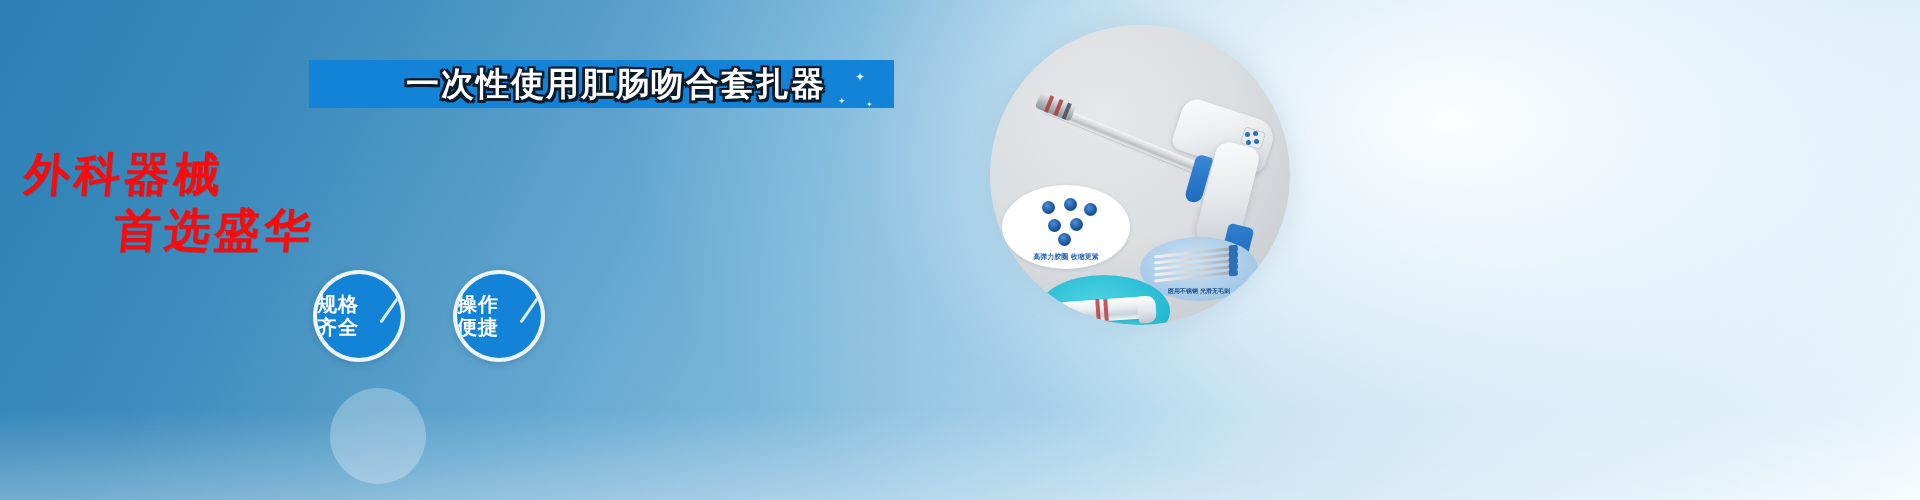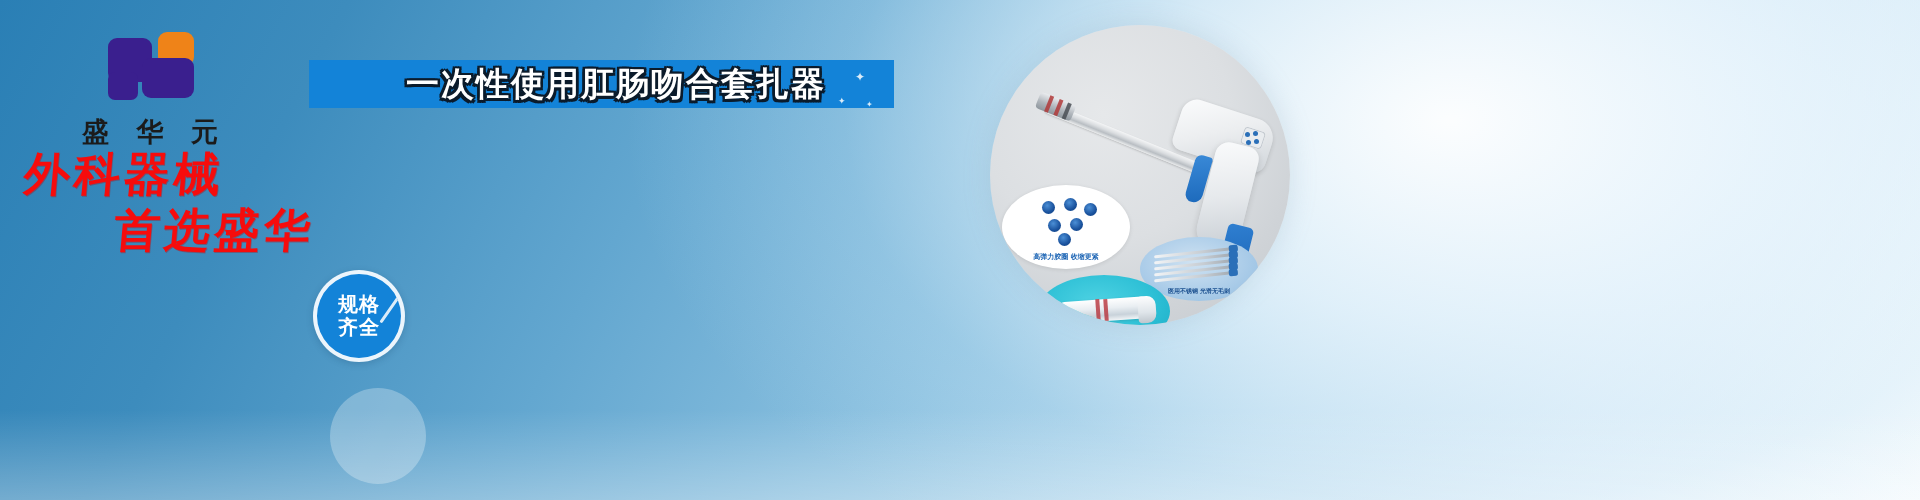--- a/index.html
+++ b/index.html
@@ -84,21 +84,21 @@
        0 2px 4px rgba(255,255,255,0.9);
   }
 
   
   #features { position:absolute; left:305px; top:270px; width:560px; height:130px; }
   .feature {
     position:absolute; top:0; width:92px; height:92px; border-radius:50%;
     background:#1383d8;
     border:4px solid rgba(255,255,255,0.92);
     box-shadow:0 2px 7px rgba(20,60,100,0.22);
-    display:flex; flex-direction:column; align-items:center; justify-content:center;
+    display:flex; flex-direction:column; align-items:flex-start; justify-content:center;
     overflow:hidden;
   }
   .feature .slash {
     position:absolute; right:8px; top:14px; width:3px; height:38px;
     background:rgba(255,255,255,0.85); transform:rotate(35deg); border-radius:2px;
   }
   .feature .ftxt {
     color:#ffffff; font-size:20px; font-weight:700; line-height:1.16;
     letter-spacing:1px; text-align:center; position:relative; z-index:2;
   }
@@ -224,47 +224,43 @@
   #deco-circle {
     position:absolute; left:330px; top:388px; width:96px; height:96px;
     border-radius:50%; background:rgba(255,255,255,0.28);
   }
 </style>
 </head>
 <body>
 
 <div id="banner">
 
-  <div id="logo-block">
-    <div id="logo-mark">
-      <div class="lm lm-a"></div>
-      <div class="lm lm-b"></div>
-      <div class="lm lm-c"></div>
-      <div class="lm lm-d"></div>
-    </div>
-    <div id="logo-name">盛 华 元</div>
-  </div>
 
   <div id="slogan">
     <div class="slogan-line l1">外科器械</div>
     <div class="slogan-line l2">首选盛华</div>
   </div>
 
   <div id="title-band"></div>
   <div id="title-text">一次性使用肛肠吻合套扎器</div>
   <div class="sparkle sp1">✦</div>
   <div class="sparkle sp2">✦</div>
   <div class="sparkle sp3">✦</div>
 
 
   <div id="features">
     <div class="feature f0">
       <div class="slash"></div>
       <div class="ftxt">规格</div>
       <div class="ftxt">齐全</div>
+    </div>
+    <div class="feature f1">
+      <div class="slash"></div>
+      <div class="ftxt">操作</div>
+      <div class="ftxt">便捷</div>
     </div>
   </div>
 
   <div id="deco-circle"></div>
 
   <div id="product-wrap">
     <div id="product-circle">
 
       <div id="barrel"></div>
       <div id="barrel-tip">

